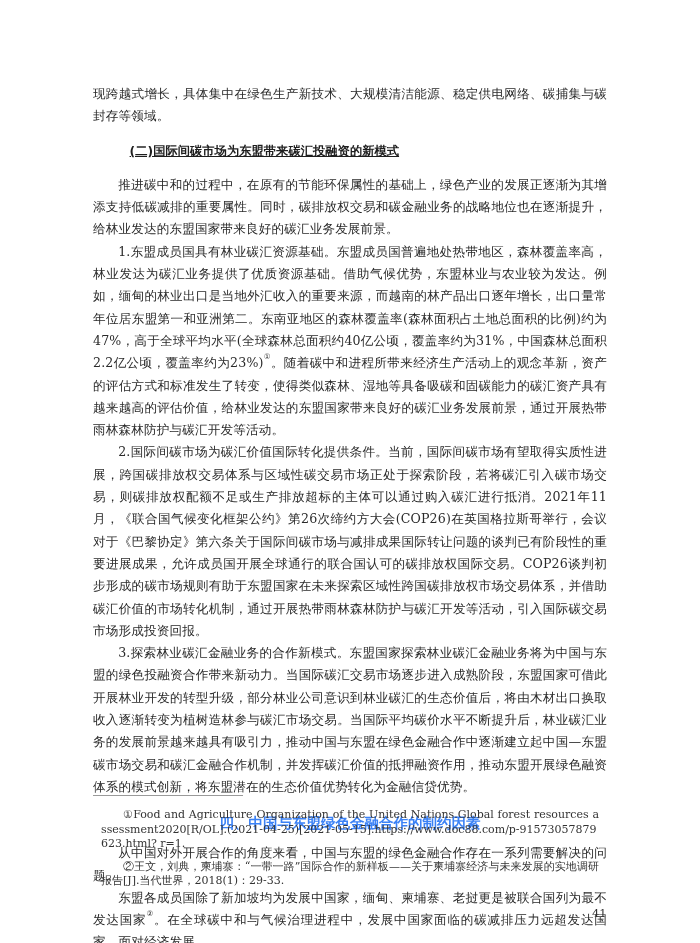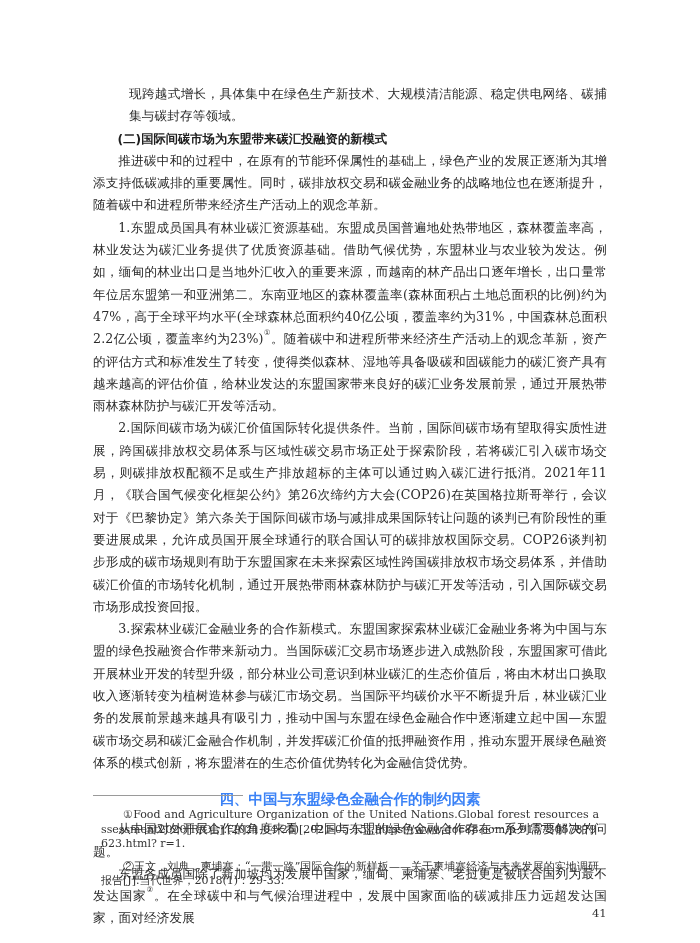--- a/index.html
+++ b/index.html
@@ -22,29 +22,30 @@
     width: 514px;
   }
   .para {
     font-size: 12.6px;
     line-height: 22.3px;
     text-align: justify;
     text-indent: 2em;
     margin: 0;
     letter-spacing: 0.15px;
   }
-  .para.noindent { text-indent: 0; margin-left: 36px; }
+  .para.noindent { text-indent: 0; }
   .subhead {
     font-family: "DejaVu Sans", "Liberation Sans", sans-serif;
     font-weight: bold;
     font-size: 12.3px;
     line-height: 22.3px;
     text-indent: 2em;
-    margin: 0;
+    margin: 12px;
     color: #1e1e1e;
+    text-decoration: underline;
   }
   .section-title {
     font-family: "DejaVu Sans", "Liberation Sans", sans-serif;
     font-weight: bold;
     font-size: 14.5px;
     line-height: 22px;
     text-align: center;
     margin: 14px 0 8px 0;
     color: #3b82f6;
   }
@@ -87,21 +88,21 @@
     color: #333;
   }
 </style>
 </head>
 <body>
 
 <div class="page">
   <p class="para noindent">现跨越式增长，具体集中在绿色生产新技术、大规模清洁能源、稳定供电网络、碳捕集与碳封存等领域。</p>
 
   <p class="subhead">(二)国际间碳市场为东盟带来碳汇投融资的新模式</p>
-  <p class="para">推进碳中和的过程中，在原有的节能环保属性的基础上，绿色产业的发展正逐渐为其增添支持低碳减排的重要属性。同时，碳排放权交易和碳金融业务的战略地位也在逐渐提升，随着碳中和进程所带来经济生产活动上的观念革新。</p>
+  <p class="para">推进碳中和的过程中，在原有的节能环保属性的基础上，绿色产业的发展正逐渐为其增添支持低碳减排的重要属性。同时，碳排放权交易和碳金融业务的战略地位也在逐渐提升，给林业发达的东盟国家带来良好的碳汇业务发展前景。</p>
 
   <p class="para"><span>1.东盟成员国具有林业碳汇资源基础。东盟成员国普遍地处热带地区，森林覆盖率高，林业发达为碳汇业务提供了优质资源基础。借助气候优势，东盟林业与农业较为发达。例如，缅甸的林业出口是当地外汇收入的重要来源，而越南的林产品出口逐年增长，出口量常年位居东盟第一和亚洲第二。东南亚地区的森林覆盖率(森林面积占土地总面积的比例)约为47%，高于全球平均水平(全球森林总面积约40亿公顷，覆盖率约为31%，中国森林总面积2.2亿公顷，覆盖率约为23%)</span><sup>①</sup><span>。随着碳中和进程所带来经济生产活动上的观念革新，资产的评估方式和标准发生了转变，使得类似森林、湿地等具备吸碳和固碳能力的碳汇资产具有越来越高的评估价值，给林业发达的东盟国家带来良好的碳汇业务发展前景，通过开展热带雨林森林防护与碳汇开发等活动。</span></p>
 
   <p class="para">2.国际间碳市场为碳汇价值国际转化提供条件。当前，国际间碳市场有望取得实质性进展，跨国碳排放权交易体系与区域性碳交易市场正处于探索阶段，若将碳汇引入碳市场交易，则碳排放权配额不足或生产排放超标的主体可以通过购入碳汇进行抵消。2021年11月，《联合国气候变化框架公约》第26次缔约方大会(COP26)在英国格拉斯哥举行，会议对于《巴黎协定》第六条关于国际间碳市场与减排成果国际转让问题的谈判已有阶段性的重要进展成果，允许成员国开展全球通行的联合国认可的碳排放权国际交易。COP26谈判初步形成的碳市场规则有助于东盟国家在未来探索区域性跨国碳排放权市场交易体系，并借助碳汇价值的市场转化机制，通过开展热带雨林森林防护与碳汇开发等活动，引入国际碳交易市场形成投资回报。</p>
   <p class="para">3.探索林业碳汇金融业务的合作新模式。东盟国家探索林业碳汇金融业务将为中国与东盟的绿色投融资合作带来新动力。当国际碳汇交易市场逐步进入成熟阶段，东盟国家可借此开展林业开发的转型升级，部分林业公司意识到林业碳汇的生态价值后，将由木材出口换取收入逐渐转变为植树造林参与碳汇市场交易。当国际平均碳价水平不断提升后，林业碳汇业务的发展前景越来越具有吸引力，推动中国与东盟在绿色金融合作中逐渐建立起中国—东盟碳市场交易和碳汇金融合作机制，并发挥碳汇价值的抵押融资作用，推动东盟开展绿色融资体系的模式创新，将东盟潜在的生态价值优势转化为金融信贷优势。</p>
 
   <h2 class="section-title">四、中国与东盟绿色金融合作的制约因素</h2>
   <p class="para">从中国对外开展合作的角度来看，中国与东盟的绿色金融合作存在一系列需要解决的问题。</p>
   <p class="para"><span>东盟各成员国除了新加坡均为发展中国家，缅甸、柬埔寨、老挝更是被联合国列为最不发达国家</span><sup>②</sup><span>。在全球碳中和与气候治理进程中，发展中国家面临的碳减排压力远超发达国家，面对经济发展</span></p>
 </div>

